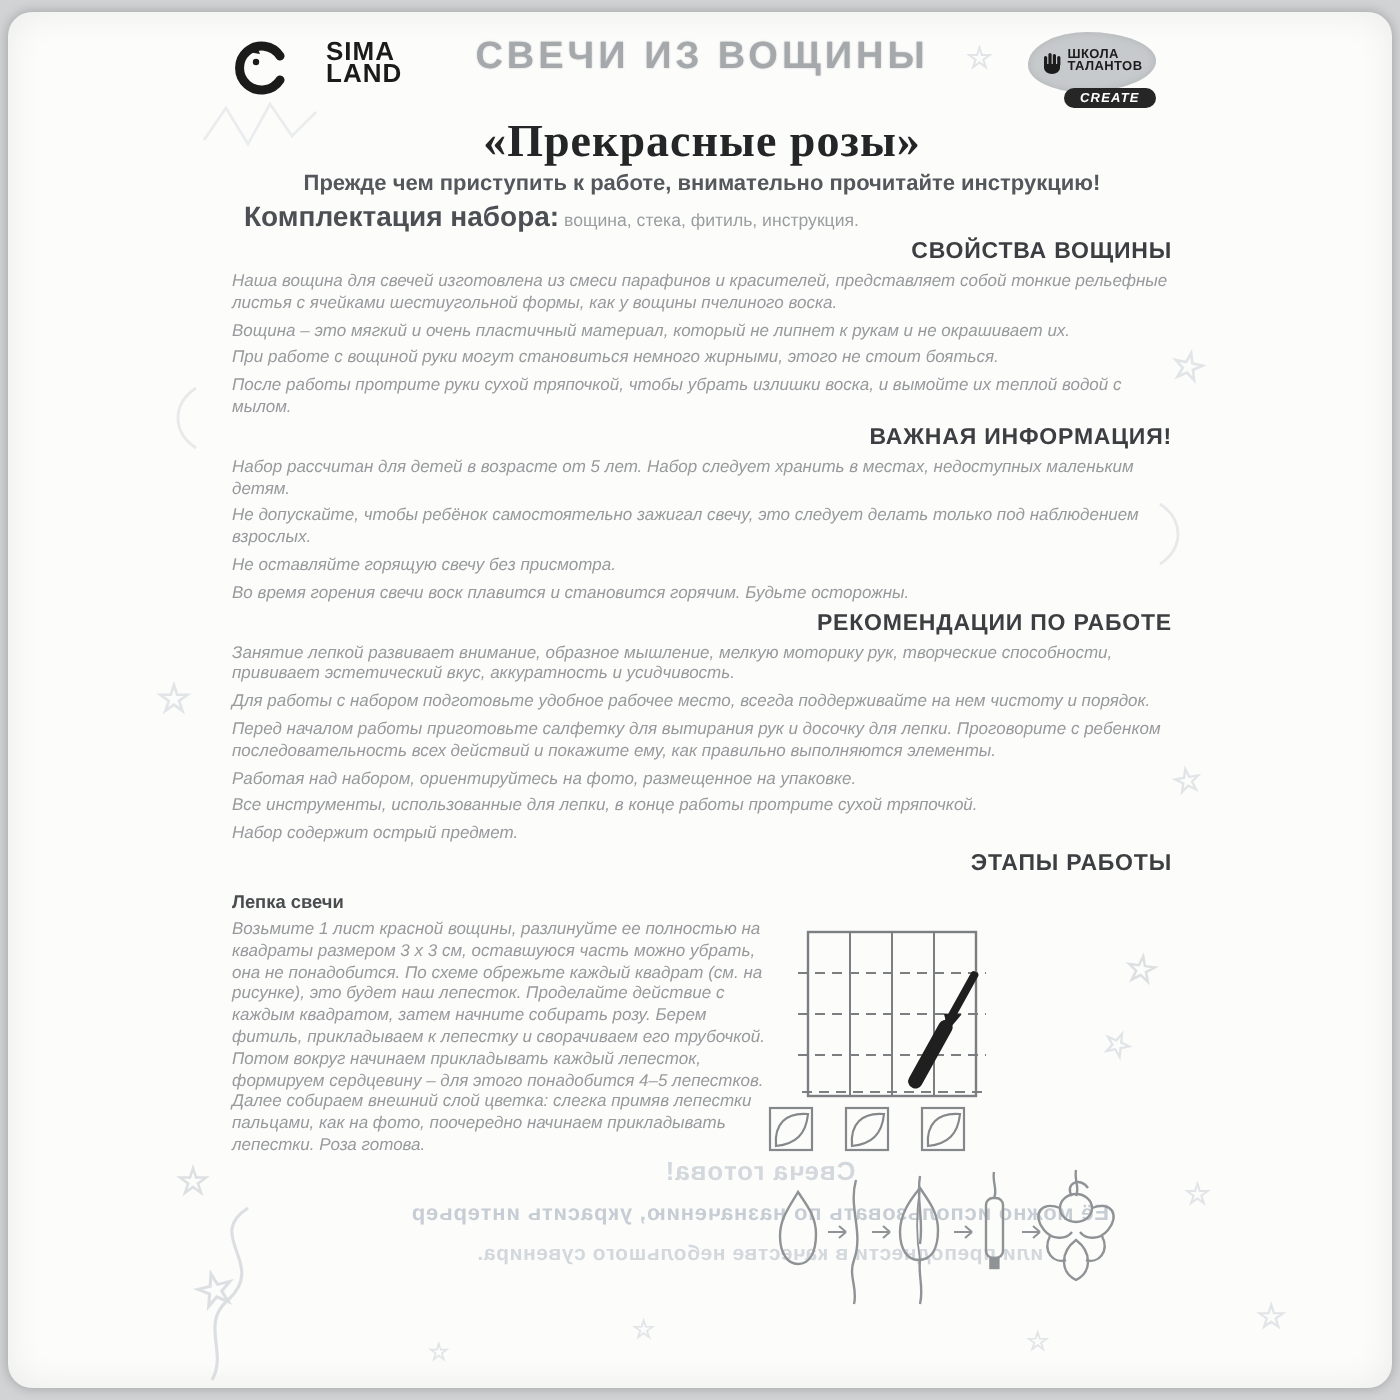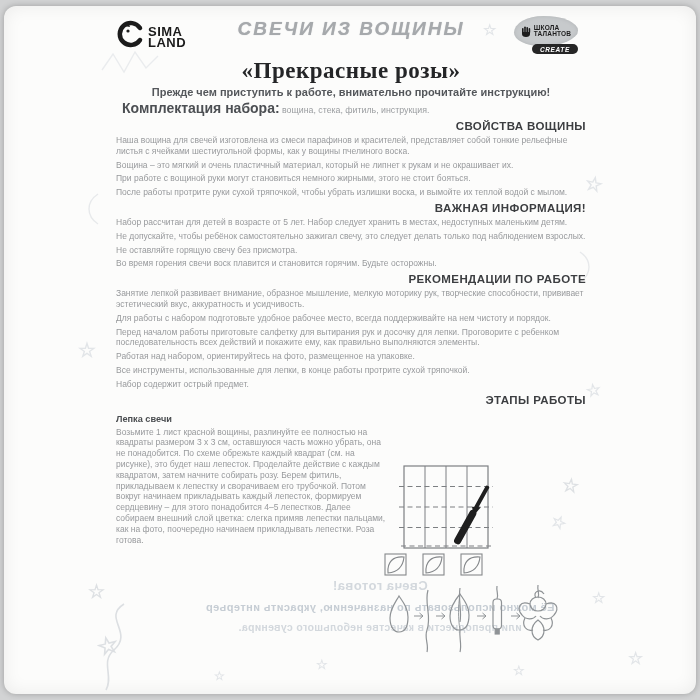--- a/index.html
+++ b/index.html
@@ -36,27 +36,26 @@
     position:absolute;left:136px;top:572px;width:480px;z-index:1;
     text-align:center;transform:scaleX(-1);
     font-weight:bold;color:#d3d8dd;
   }
   .ghost .g1{font-size:13px;letter-spacing:.5px;margin-bottom:8px;}
   .ghost .g2{font-size:11px;color:#c6cdd4;letter-spacing:.4px;margin-bottom:8px;}
   .ghost .g3{font-size:10.5px;letter-spacing:.3px;}
   
   .content{position:relative;z-index:2;padding:8px 110px 0 112px;}
   .hdr{position:relative;height:40px;}
-  .logo{position:absolute;left:0px;top:6px;display:flex;align-items:flex-end;gap:4px;}
+  .logo{position:absolute;left:0px;top:6px;display:flex;align-items:flex-start;gap:19px;}
   .logo-txt{font-weight:bold;font-size:13px;line-height:11px;color:#1b1b1b;letter-spacing:.5px;}
   .masthead{
     position:absolute;left:0;right:0;top:4px;text-align:center;
     font-size:19px;font-weight:bold;color:#a6a9ac;letter-spacing:2px;
     text-shadow:0 0 1px #c2c4c6;
-    font-style:italic;
   }
   .badge{position:absolute;right:2px;top:0px;width:72px;height:42px;}
   .badge-blob{
     position:absolute;left:2px;top:2px;width:64px;height:30px;
     background:#c7cacc;border-radius:46% 54% 58% 42%/55% 48% 52% 45%;
     display:flex;align-items:center;justify-content:center;gap:3px;
     box-shadow:inset 0 0 4px #b2b5b7;
   }
   .badge-school{font-size:6.5px;line-height:6.5px;font-weight:bold;color:#1c1c1c;letter-spacing:.2px;}
   .badge-create{
@@ -68,21 +67,21 @@
     margin:4px 0 2px;text-align:center;font-size:23px;letter-spacing:.5px;
     color:#242527;font-family:Liberation Serif, serif;font-weight:800;
   }
   .warn{margin:0 0 2px;text-align:center;font-size:11px;font-weight:bold;color:#54575b;}
   .kit{margin:0 0 0 6px;font-size:8.8px;color:#9a9da0;}
   .kit b{color:#4c4f53;font-size:14px;}
   h2{
     margin:4px 0 3px;text-align:right;font-size:11.5px;letter-spacing:.4px;
     color:#3c3e41;font-weight:bold;
   }
-  .para{margin:0 0 3px;font-size:8.5px;line-height:10.8px;color:#97999c;}
+  .para{margin:0 0 3px;font-size:8.5px;line-height:10.8px;color:#97999c;font-style:italic;}
   .stage-area{position:relative;height:230px;}
   .stage-text{width:274px;}
   .stage-text h3{margin:8px 0 3px;font-size:9.2px;color:#4a4d50;}
   
   .overlay{position:absolute;inset:0;z-index:3;pointer-events:none;}
   .grid-svg{position:absolute;left:394px;top:452px;}
   .petals-svg{position:absolute;left:380px;top:545px;}
   .flow-svg{position:absolute;left:374px;top:576px;}
 </style>
 </head>

